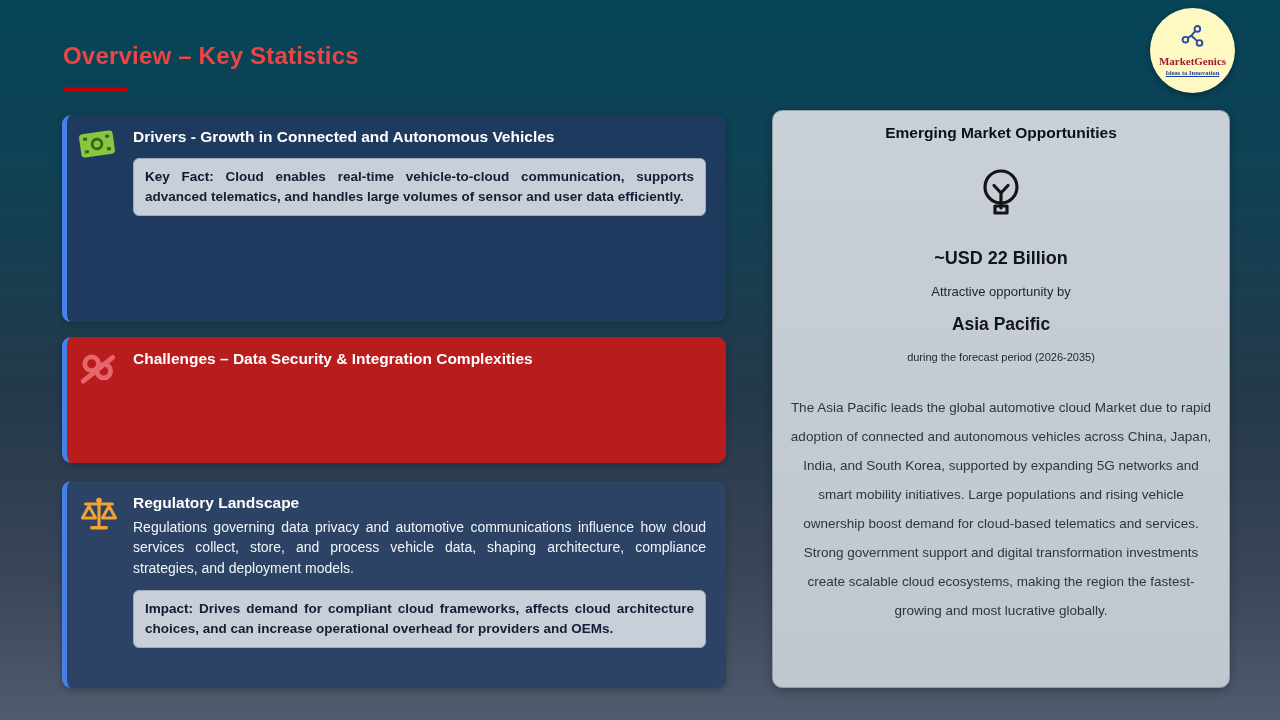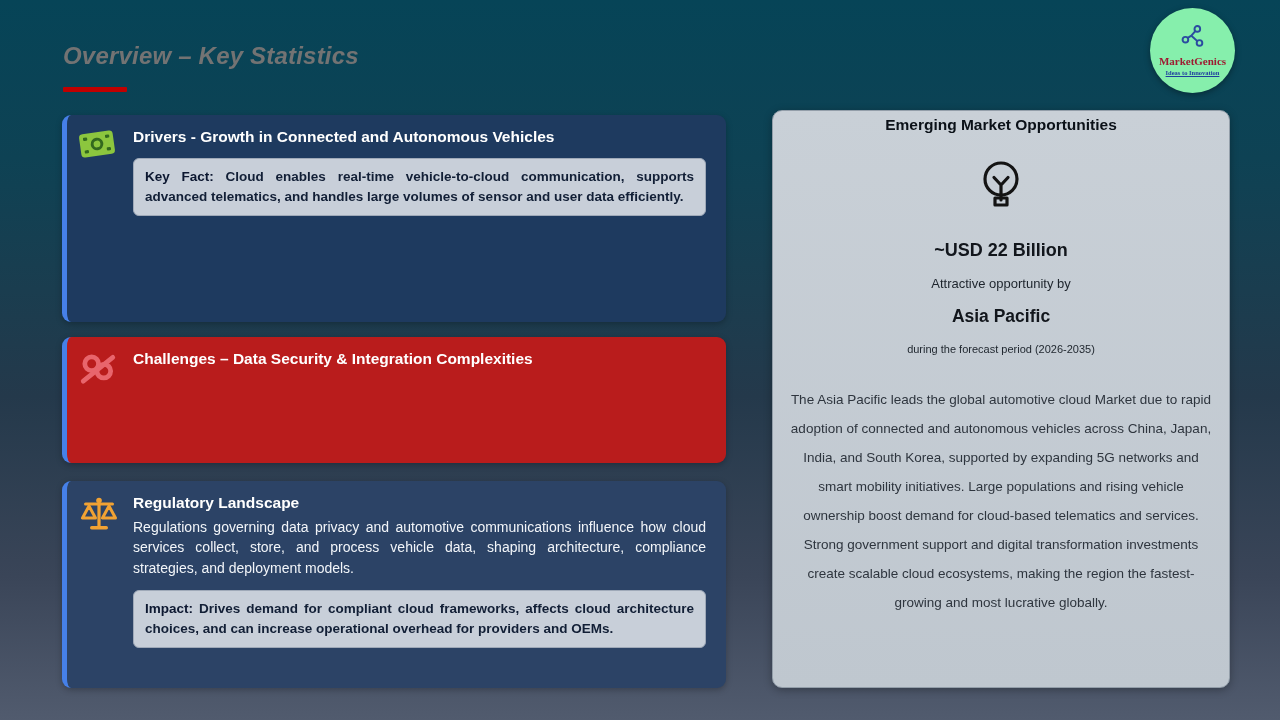--- a/index.html
+++ b/index.html
@@ -4,29 +4,29 @@
 <style>
   html,body{margin:0;padding:0;}
   body{
     width:1280px;height:720px;overflow:hidden;position:relative;
     font-family:"Liberation Sans","DejaVu Sans",sans-serif;
     background:linear-gradient(to bottom,#064457 0%,#0e4254 22%,#24394b 55%,#3a4558 80%,#515b6e 100%);
   }
   
   .slide-title{
     position:absolute;left:63px;top:42px;
-    font-size:24px;font-weight:bold;color:#737373;letter-spacing:.2px;font-style:italic;
+    font-size:24px;font-weight:bold;color:#ef4444;letter-spacing:.2px;
   }
   .title-underline{
     position:absolute;left:63px;top:87px;width:64px;height:5px;
     background:#c00000;border-radius:1px;
   }
   .logo{
     position:absolute;left:1150px;top:8px;width:85px;height:85px;border-radius:50%;
-    background:#86efac;box-shadow:0 2px 6px rgba(0,0,0,.35);
+    background:#fef9c3;box-shadow:0 2px 6px rgba(0,0,0,.35);
     display:flex;flex-direction:column;align-items:center;justify-content:center;text-align:center;
   }
   .logo .molecule{margin-bottom:2px;}
   .logo-name{font-family:"Liberation Serif","DejaVu Serif",serif;font-weight:bold;font-size:11px;color:#9e1b32;line-height:1.1;}
   .logo-tagline{font-family:"Liberation Serif","DejaVu Serif",serif;font-weight:bold;font-size:6.5px;color:#1f3e9e;text-decoration:underline;margin-top:1px;}
   
   .left-col{position:absolute;left:62px;top:115px;width:664px;}
   .card{
     position:relative;box-sizing:border-box;width:664px;
     border-radius:9px;border-left:5px solid #4680e8;
@@ -45,21 +45,21 @@
     margin-top:12px;background:#c8cfd9;border:1px solid #9fa9b8;border-radius:6px;
     padding:8px 11px;font-size:13.5px;color:#121f36;line-height:1.48;text-align:justify;font-weight:bold;
   }
   .callout b{color:#0c1730;}
   
   .panel{
     position:absolute;left:772px;top:110px;width:458px;height:578px;box-sizing:border-box;
     background:linear-gradient(to bottom,#c9d0d7 0%,#bfc7cf 100%);
     border:1px solid #939ea9;border-radius:10px;
     box-shadow:0 2px 8px rgba(0,0,0,.3);
-    text-align:center;padding:5px 16px 0 16px;color:#15202b;
+    text-align:center;padding:13px 16px 0 16px;color:#15202b;
   }
   .panel-title{font-size:15.5px;font-weight:bold;color:#0b1118;}
   .panel-bulb{margin:24px auto 0 auto;width:46px;height:56px;}
   .panel-value{margin-top:26px;font-size:18px;font-weight:bold;color:#12161c;}
   .panel-subtitle{margin-top:15px;font-size:13px;color:#1d242c;}
   .panel-region{margin-top:15px;font-size:17.5px;font-weight:bold;color:#12161c;}
   .panel-period{margin-top:16px;font-size:11px;color:#1d242c;}
   .panel-desc{margin-top:30px;font-size:13.5px;color:#2e353e;line-height:2.15;}
 </style>
 </head>

